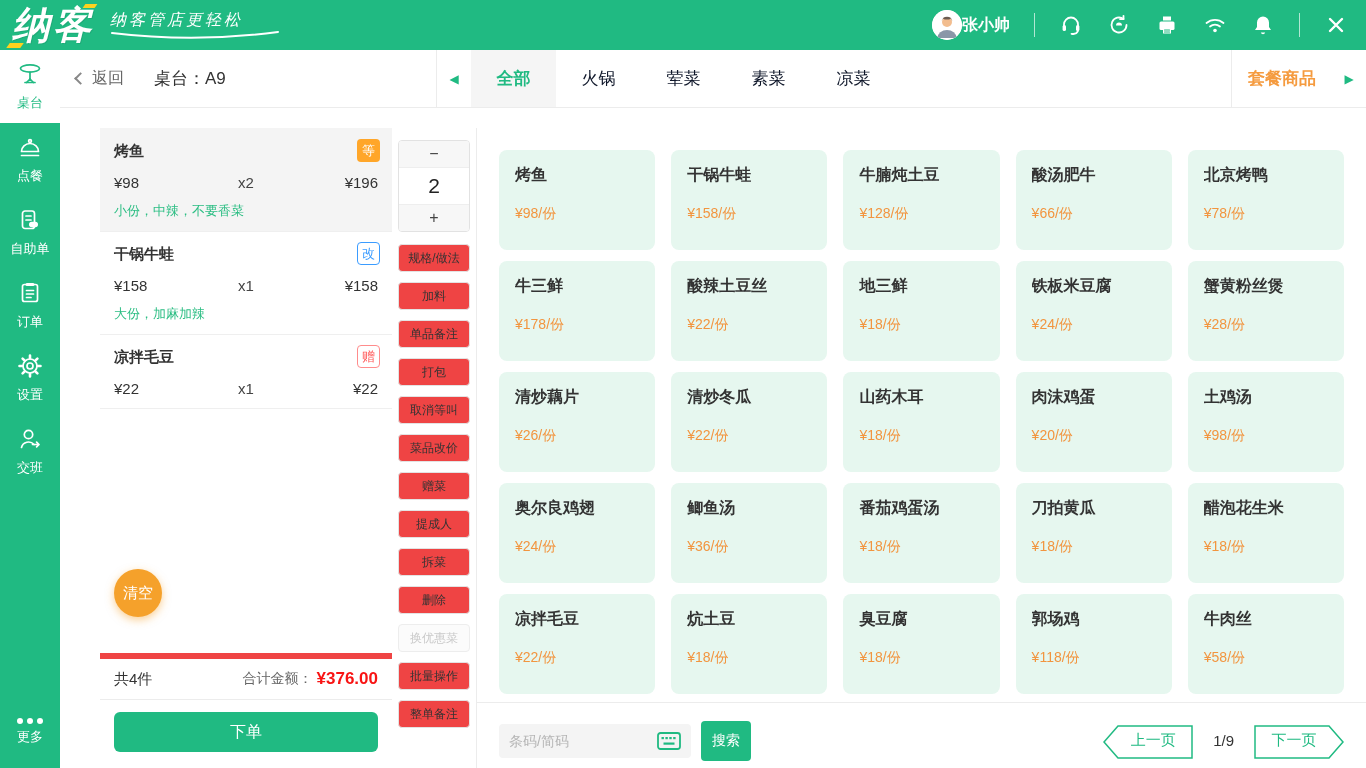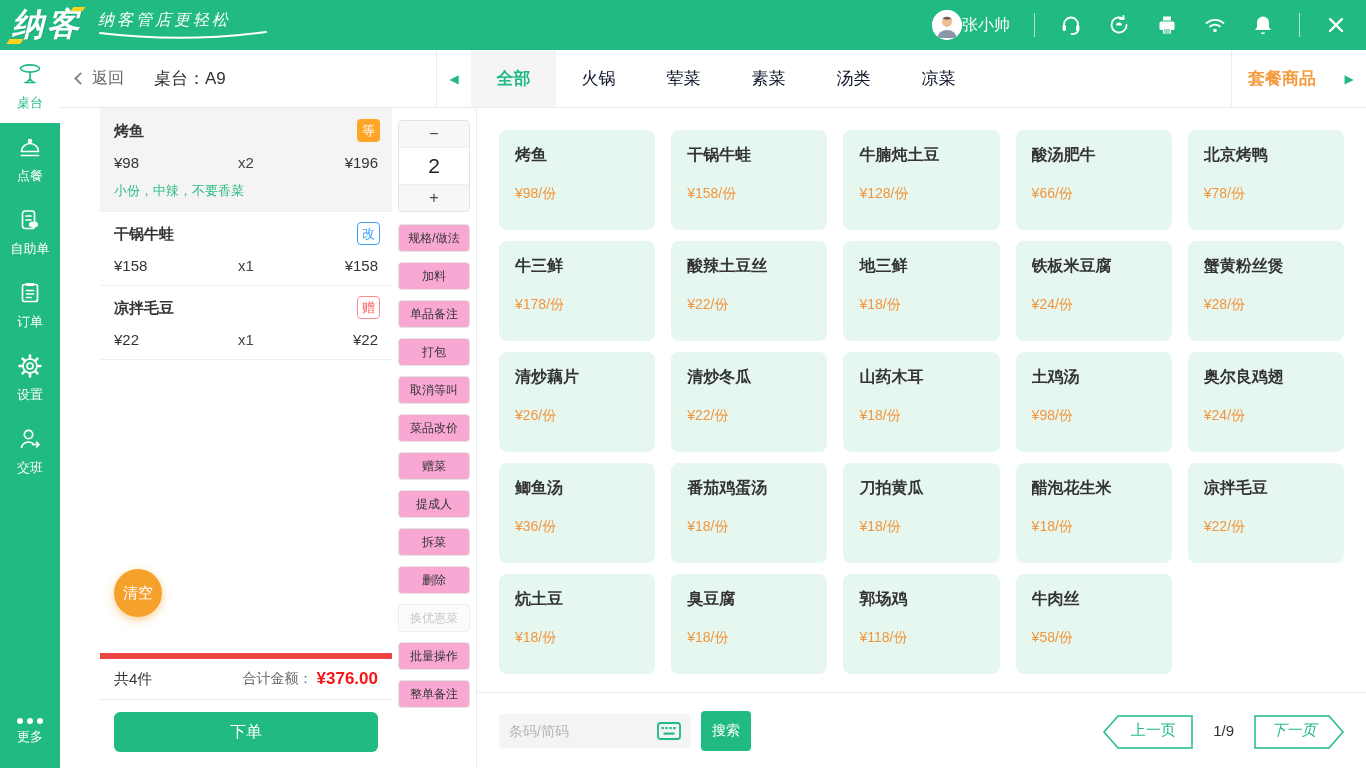--- a/index.html
+++ b/index.html
@@ -3,31 +3,31 @@
 <meta charset="utf-8">
 <style>
   * { margin:0; padding:0; box-sizing:border-box; }
   html,body { width:1366px; height:768px; overflow:hidden; background:#fff;
     font-family:"Liberation Sans","DejaVu Sans",sans-serif; }
 
   
   .topbar { height:50px; background:#20BA82; display:flex; align-items:center;
     color:#fff; padding:0 18px 0 12px; }
   .logo { display:flex; align-items:baseline; position:relative; }
-  .logo-text { font-size:32px; font-weight:bold; font-style:italic; letter-spacing:3px;
+  .logo-text { font-size:38px; font-weight:bold; font-style:italic; letter-spacing:3px;
     text-shadow:1px 1px 0 rgba(0,0,0,.08); position:relative; }
   .logo-text::after { content:""; position:absolute; left:-4px; bottom:3px; width:14px;
     height:5px; background:#FFD21E; transform:skewX(-35deg); }
   .logo-text::before { content:""; position:absolute; right:-2px; top:4px; width:12px;
     height:4px; background:#FFD21E; transform:skewX(-35deg); }
   .slogan-wrap { margin-left:16px; display:flex; flex-direction:column; }
   .slogan { font-family:"DejaVu Serif","Liberation Serif",serif; font-style:italic;
     font-size:16px; letter-spacing:3px; }
   .topbar-right { margin-left:auto; display:flex; align-items:center; gap:24px; }
-  .user-chip { display:flex; align-items:center; gap:0; cursor:pointer; }
+  .user-chip { display:flex; align-items:center; gap:0; cursor:pointer;font-weight:bold; }
   .avatar { width:30px; height:30px; border-radius:50%; background:#fff; overflow:hidden;
     flex:0 0 auto; }
   .user-name { font-size:16px; }
   .tb-divider { width:1px; height:24px; background:rgba(255,255,255,.65); }
   .tb-icon { width:24px; height:24px; cursor:pointer; display:flex; align-items:center;
     justify-content:center; }
   .tb-icon svg { stroke:#fff; fill:none; stroke-width:1.8; stroke-linecap:round;
     stroke-linejoin:round; }
 
   
@@ -38,21 +38,21 @@
   .side-item { height:73px; display:flex; flex-direction:column; align-items:center;
     justify-content:center; gap:4px; color:#fff; font-size:13px; cursor:pointer; }
   .side-item svg { stroke:currentColor; fill:none; stroke-width:1.7;
     stroke-linecap:round; stroke-linejoin:round; }
   .side-item.active { background:#fff; color:#20BA82; }
   .side-more { margin-top:auto; height:72px; }
   .dots { display:flex; gap:4px; }
   .dots i { width:6px; height:6px; border-radius:50%; background:#fff; }
 
   
-  .content { flex:1; display:flex; flex-direction:column; min-width:0; }
+  .content { flex:1; display:flex; flex-direction:column; min-width:0;gap:20px; }
   .header-row { height:58px; flex:0 0 auto; display:flex; border-bottom:1px solid #ececec; }
   .ht-left { width:376px; flex:0 0 auto; display:flex; align-items:center; }
   .back-btn { display:flex; align-items:center; gap:7px; padding:0 16px; height:100%;
     color:#666; font-size:16px; cursor:pointer; }
   .chev-left { width:9px; height:9px; border-left:2px solid #888; border-bottom:2px solid #888;
     transform:rotate(45deg); }
   .table-name { margin-left:14px; font-size:17px; color:#333; }
   .tabs-area { flex:1; display:flex; align-items:stretch; border-left:1px solid #ececec;
     min-width:0; }
   .tab-arrow { width:34px; display:flex; align-items:center; justify-content:center;
@@ -99,21 +99,21 @@
 
   
   .actions-col { width:84px; flex:0 0 auto; padding:12px 6px 0; display:flex;
     flex-direction:column; align-items:center; overflow:hidden; }
   .stepper { width:72px; border:1px solid #e2e2e2; border-radius:4px; overflow:hidden;
     margin-bottom:12px; background:#fff; flex:0 0 auto; }
   .step-btn { height:26px; background:#f7f7f7; display:flex; align-items:center;
     justify-content:center; font-size:16px; color:#444; cursor:pointer; }
   .step-val { height:38px; display:flex; align-items:center; justify-content:center;
     font-size:21px; color:#222; border-top:1px solid #eee; border-bottom:1px solid #eee; }
-  .act-btn { width:72px; height:28px; flex:0 0 auto; margin-bottom:10px; background:#f9a8d4;
+  .act-btn { width:72px; height:28px; flex:0 0 auto; margin-bottom:10px; background:#ef4444;
     border:1px solid #e3e3e3; border-radius:4px; font-size:12px; color:#333; display:flex;
     align-items:center; justify-content:center; cursor:pointer; white-space:nowrap; }
   .act-btn.disabled { color:#c9c9c9; border-color:#ededed; background:#fbfbfb; cursor:default; }
 
   
   .main-area { flex:1; min-width:0; border-left:1px solid #ececec; display:flex;
     flex-direction:column; }
   .grid { flex:1; padding:22px 22px 8px; display:grid; grid-template-columns:repeat(5,1fr);
     grid-auto-rows:100px; gap:11px 16px; align-content:start; }
   .card { background:#E6F7EF; border-radius:8px; padding:15px 16px; cursor:pointer; }
@@ -129,21 +129,21 @@
   .search-input::placeholder { color:#b5b5b5; }
   .kbd-icon { width:26px; height:20px; cursor:pointer; display:flex; align-items:center; }
   .search-btn { width:50px; height:40px; margin-left:10px; background:#20BA82; border:none;
     border-radius:4px; color:#fff; font-size:14px; cursor:pointer; font-family:inherit; }
   .pager { margin-left:auto; display:flex; align-items:center; gap:20px; }
   .pg-btn { position:relative; width:90px; height:32px; cursor:pointer; }
   .pg-btn svg { position:absolute; left:0; top:0; }
   .pg-label { position:absolute; left:0; top:0; right:0; bottom:0; display:flex;
     align-items:center; justify-content:center; color:#20BA82; font-size:15px; }
   .pg-prev .pg-label { padding-left:10px; }
-  .pg-next .pg-label { padding-right:10px;font-style:italic; }
+  .pg-next .pg-label { padding-right:10px; }
   .page-num { font-size:15px; color:#333; }
 </style>
 </head>
 <body>
 
 <div class="topbar">
   <div class="logo">
     <span class="logo-text">纳客</span>
   </div>
   <div class="slogan-wrap">
@@ -298,21 +298,20 @@
         <div class="table-name">
           <span>桌台：</span><span>A9</span>
         </div>
       </div>
       <div class="tabs-area">
         <div class="tab-arrow">◀</div>
         <div class="tab active">全部</div>
         <div class="tab">火锅</div>
         <div class="tab">荤菜</div>
         <div class="tab">素菜</div>
-        <div class="tab">汤类</div>
         <div class="tab">凉菜</div>
         <div class="combo-btn">套餐商品</div>
         <div class="tab-arrow">▶</div>
       </div>
     </div>
 
     <div class="body-row">
 
       <div class="order-panel">
         <div class="items-list">
@@ -329,20 +328,21 @@
           </div>
 
           <div class="o-item">
             <div class="o-name">干锅牛蛙</div>
             <div class="o-badge badge-modify">改</div>
             <div class="o-row">
               <span class="o-price">¥158</span>
               <span class="o-qty">x1</span>
               <span class="o-total">¥158</span>
             </div>
+            <div class="o-note">大份，加麻加辣</div>
           </div>
 
           <div class="o-item">
             <div class="o-name">凉拌毛豆</div>
             <div class="o-badge badge-gift">赠</div>
             <div class="o-row">
               <span class="o-price">¥22</span>
               <span class="o-qty">x1</span>
               <span class="o-total">¥22</span>
             </div>
@@ -428,20 +428,24 @@
               <div class="card-name">清炒藕片</div>
               <div class="card-price">¥26/份</div>
             </div>
           <div class="card">
               <div class="card-name">清炒冬瓜</div>
               <div class="card-price">¥22/份</div>
             </div>
           <div class="card">
               <div class="card-name">山药木耳</div>
               <div class="card-price">¥18/份</div>
+            </div>
+          <div class="card">
+              <div class="card-name">肉沫鸡蛋</div>
+              <div class="card-price">¥20/份</div>
             </div>
           <div class="card">
               <div class="card-name">土鸡汤</div>
               <div class="card-price">¥98/份</div>
             </div>
           <div class="card">
               <div class="card-name">奥尔良鸡翅</div>
               <div class="card-price">¥24/份</div>
             </div>
           <div class="card">

